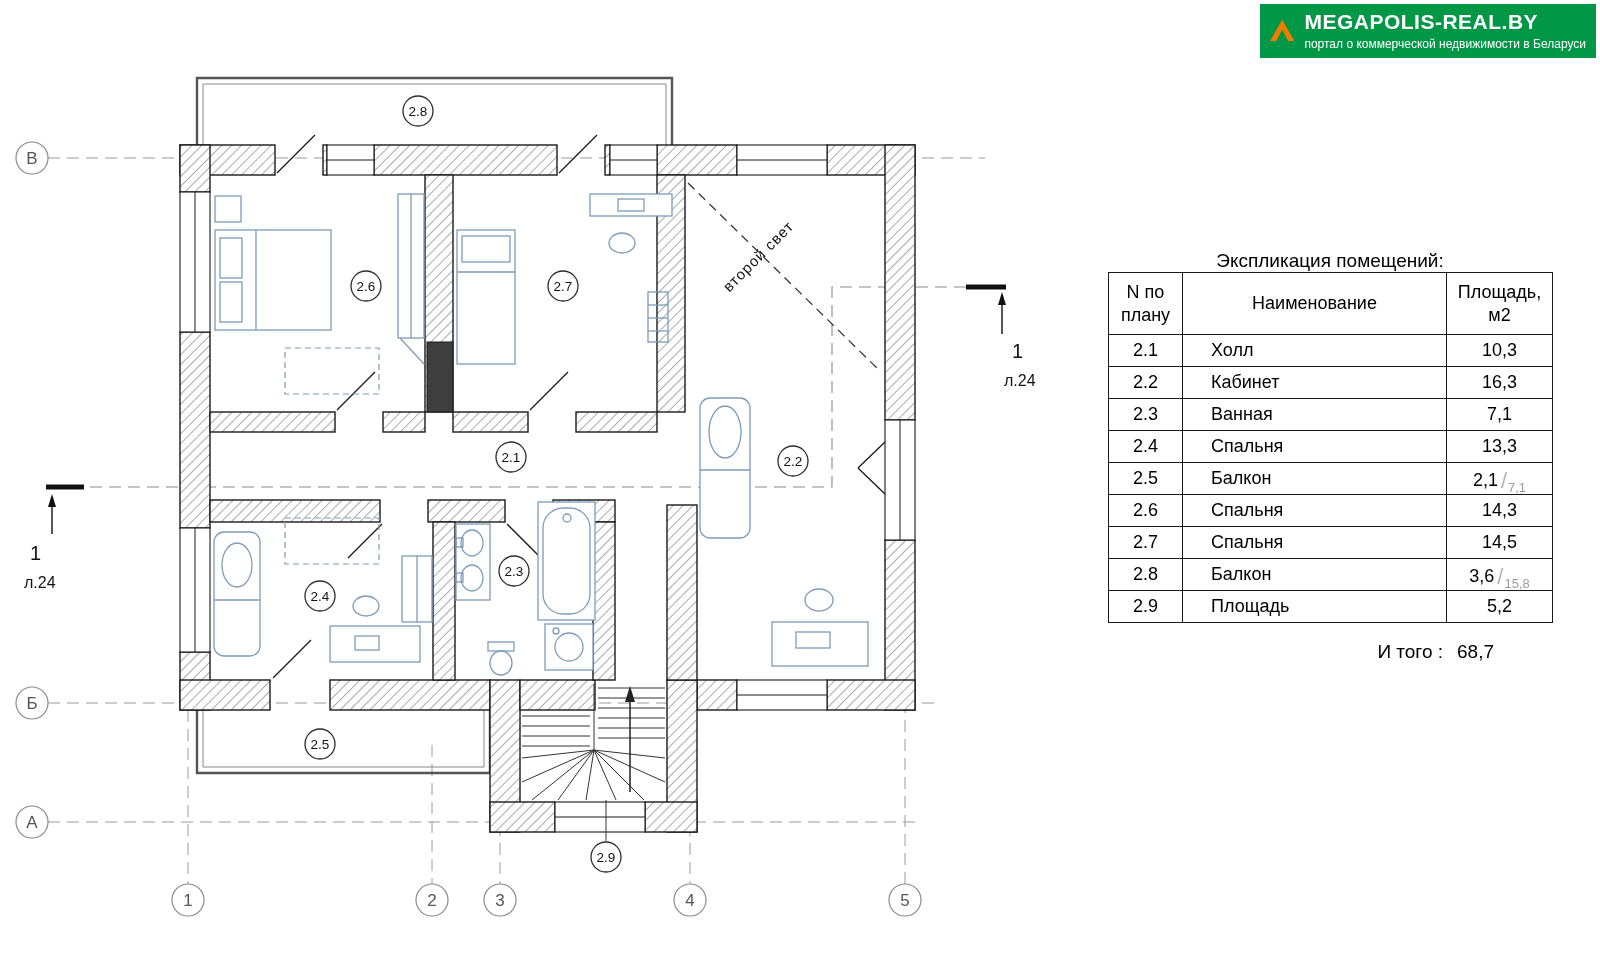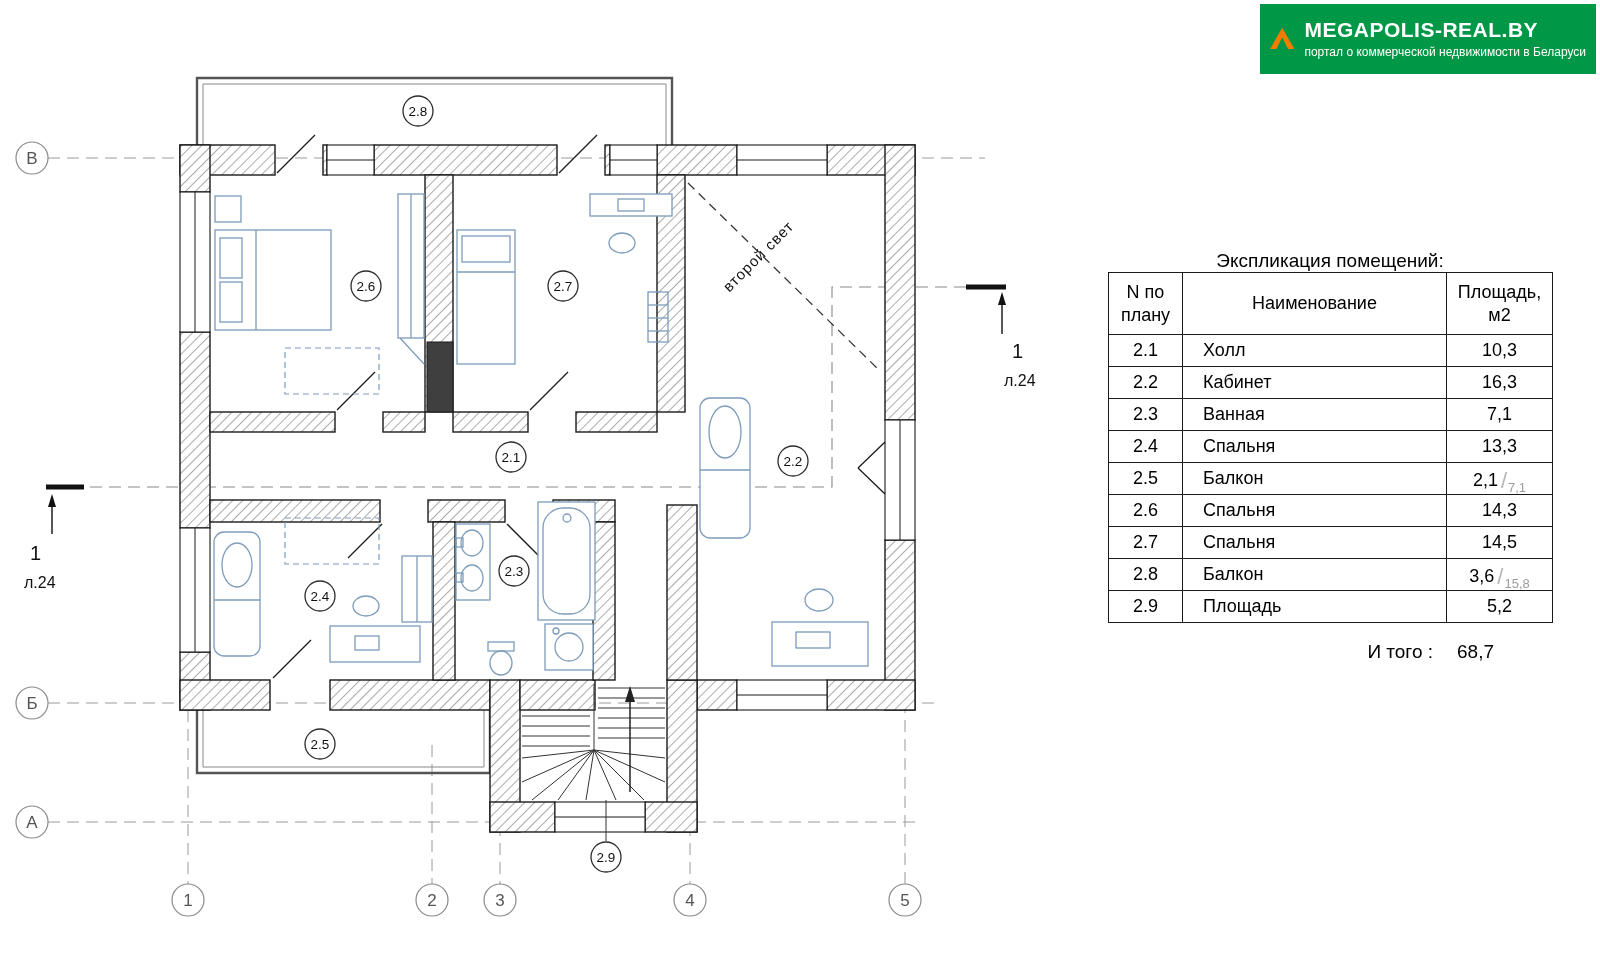--- a/index.html
+++ b/index.html
@@ -2,38 +2,38 @@
 <html><head>
 <meta charset="utf-8">
 <style>
   *{margin:0;padding:0;box-sizing:border-box}
   html,body{width:1600px;height:975px;background:#fff;font-family:"Liberation Sans",sans-serif}
   .page{position:absolute;inset:0;width:1600px;height:975px;background:#fff;overflow:hidden}
   .plan-svg{position:absolute;left:0;top:0}
   svg text{font-family:"Liberation Sans",sans-serif;fill:#111}
 
   
-  .logo{position:absolute;top:4px;right:4px;width:336px;height:70px;background:#009846;
+  .logo{position:absolute;top:4px;right:4px;width:336px;height:54px;background:#009846;
         display:flex;align-items:center;gap:10px;padding:5px 10px;cursor:pointer}
   .logo-title{color:#fff;font-size:21px;font-weight:bold;letter-spacing:.5px;line-height:1.05}
   .logo-sub{color:#fff;font-size:12px;margin-top:3px;white-space:nowrap}
 
   
   .expl{position:absolute;left:1108px;top:250px;width:444px;color:#000}
   .expl-title{font-size:19px;text-align:center;}
   table.schedule{border-collapse:collapse;width:100%;font-size:18px;table-layout:fixed}
   .schedule th,.schedule td{border:1.6px solid #1a1a1a;padding:0 6px;height:32px;overflow:hidden}
   .schedule th{font-weight:normal;text-align:center;height:62px;line-height:1.25}
   .schedule td.num{text-align:center}
-  .schedule td.name{text-align:left;padding-left:20px}
+  .schedule td.name{text-align:left;padding-left:28px}
   .schedule td.area{text-align:center}
   .frac{display:inline-block;color:#9c9c9c;font-size:13px;margin-left:3px;transform:translateY(6px)}
   .frac::before{content:"/";font-size:22px;font-weight:300;color:#b5b5b5;margin-right:1px;
                 display:inline-block;transform:translateY(-4px)}
-  .total{display:flex;justify-content:flex-end;gap:24px;margin-top:18px;font-size:19px;padding-right:58px}
+  .total{display:flex;justify-content:flex-end;gap:14px;margin-top:18px;font-size:19px;padding-right:58px}
 
   
   .axis{stroke:#9a9a9a;stroke-width:1;stroke-dasharray:12 7;fill:none}
   .cutline{stroke:#8a8a8a;stroke-width:1.1;stroke-dasharray:12 7;fill:none}
   .wall{fill:url(#hatch);stroke:#1a1a1a;stroke-width:1.4}
   .solid-wall{fill:#3f3f3f;stroke:#1a1a1a;stroke-width:1}
   .win{fill:#fff;stroke:#1a1a1a;stroke-width:1.1}
   .winline{stroke:#1a1a1a;stroke-width:1}
   .leaf{stroke:#1a1a1a;stroke-width:1.3}
   .furn{fill:none;stroke:#7d9cbb;stroke-width:1.3}

